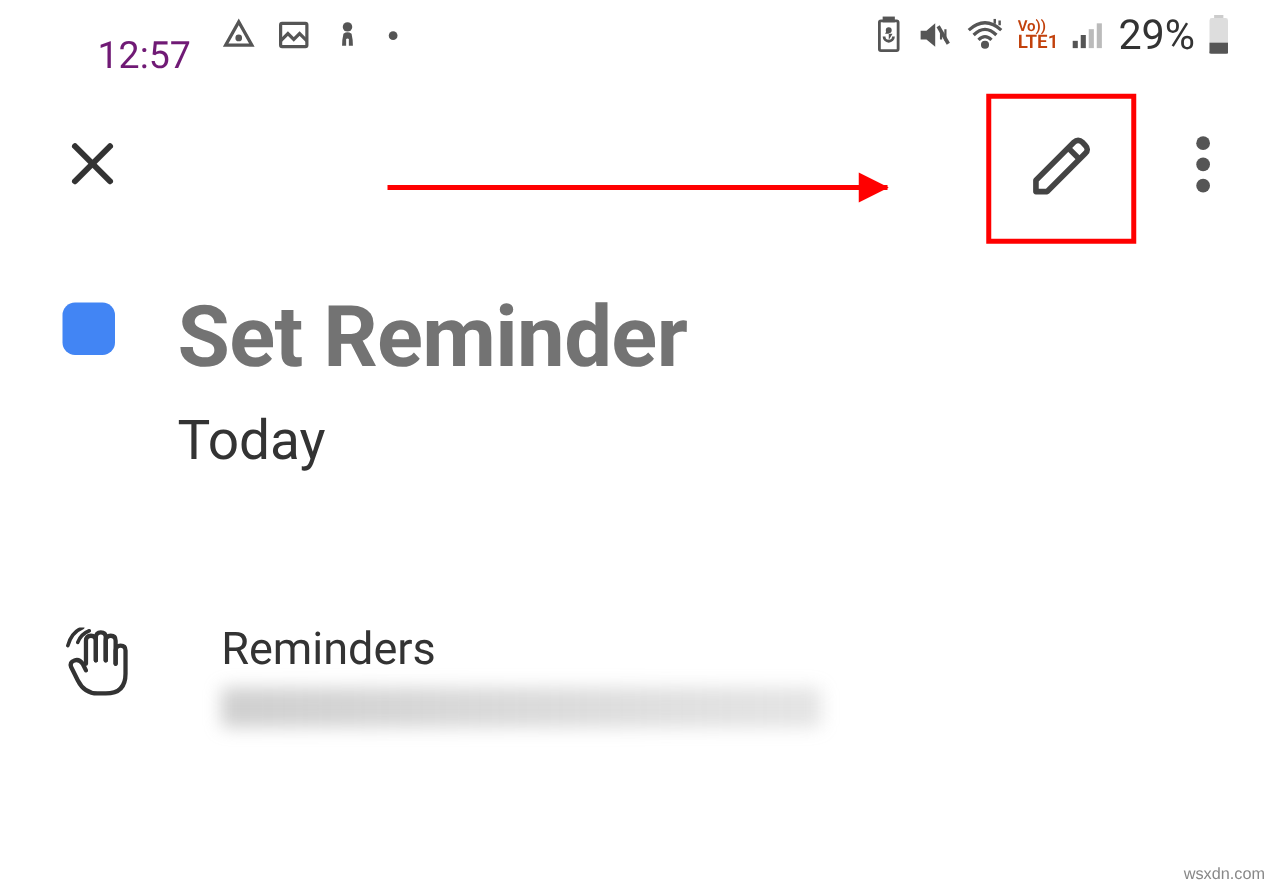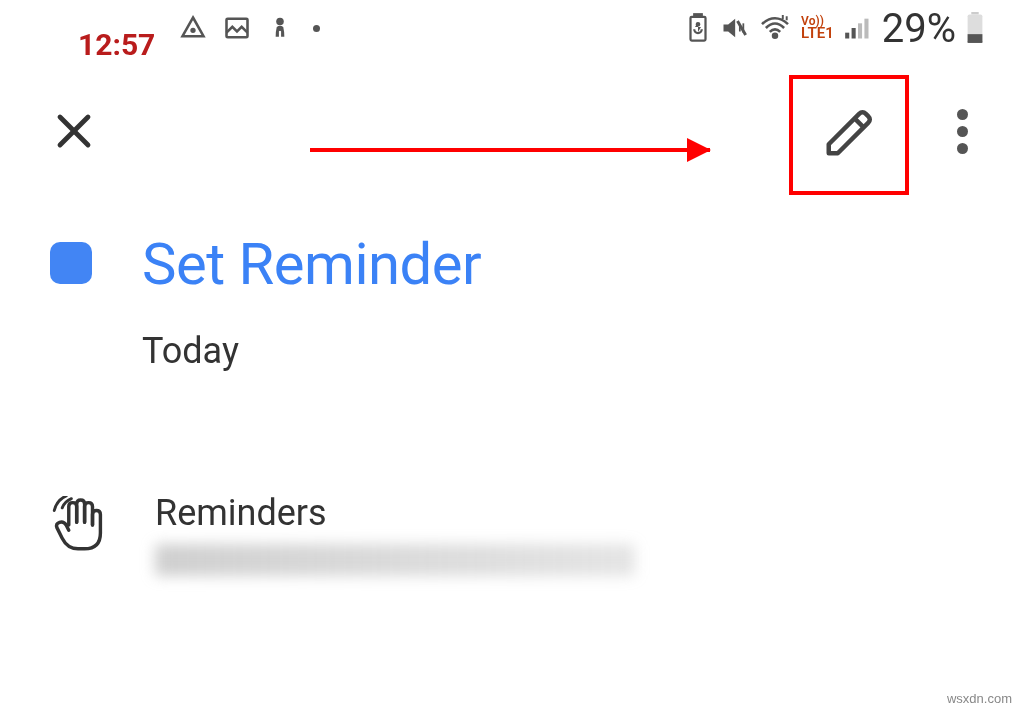--- a/index.html
+++ b/index.html
@@ -24,37 +24,37 @@
       padding: 8px 40px 8px 78px;
       height: 56px;
     }
     .status-left {
       display: flex;
       align-items: center;
       gap: 16px;
     }
     .status-time {
       font-size: 30px;
-      font-weight: 700;
-      color: #b91c1c;
+      font-weight: 400;
+      color: #701a75;
       margin-right: 8px;
       margin-top: 32px;
     }
     .status-icon {
       color: #555;
       display: flex;
       align-items: center;
     }
     .status-right {
       display: flex;
       align-items: center;
       gap: 10px;
     }
     .battery-text {
-      font-size: 40px;
+      font-size: 33px;
       font-weight: 400;
       color: #333;
     }
     .dot {
       width: 7px;
       height: 7px;
       background: #555;
       border-radius: 50%;
       margin-left: 4px;
     }
@@ -139,36 +139,36 @@
       height: 42px;
       background: #4285f4;
       border-radius: 10px;
       margin-top: 12px;
       flex-shrink: 0;
     }
     .reminder-info {
       flex: 1;
     }
     .reminder-title {
-      font-size: 58px;
-      font-weight: 400;
-      color: #3b82f6;
+      font-size: 68px;
+      font-weight: 700;
+      color: #737373;
       letter-spacing: -0.5px;
     }
     .reminder-date {
-      font-size: 36px;
+      font-size: 44px;
       font-weight: 400;
       color: #333;
-      margin-top: 32px;
+      margin-top: 16px;
     }
     
     .reminder-section {
       display: flex;
       align-items: flex-start;
-      gap: 50px;
+      gap: 72px;
       margin-top: 120px;
     }
     .hand-icon {
       width: 55px;
       flex-shrink: 0;
       display: flex;
       justify-content: center;
       margin-top: 4px;
     }
     .section-info {

